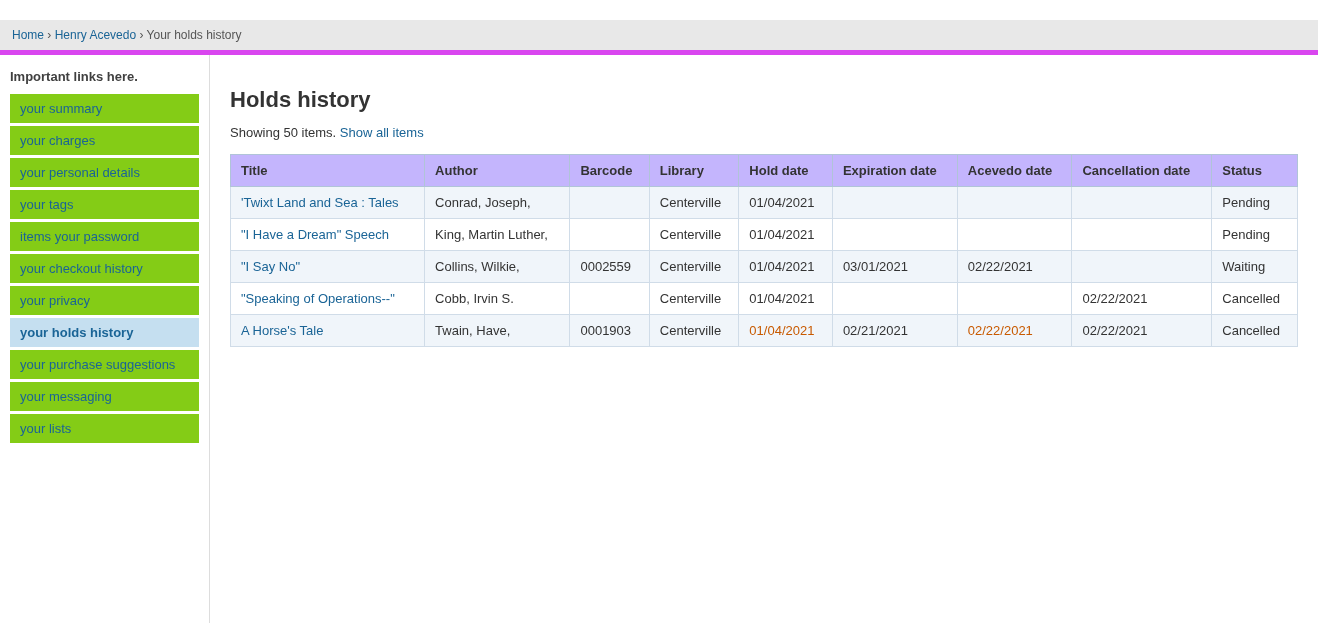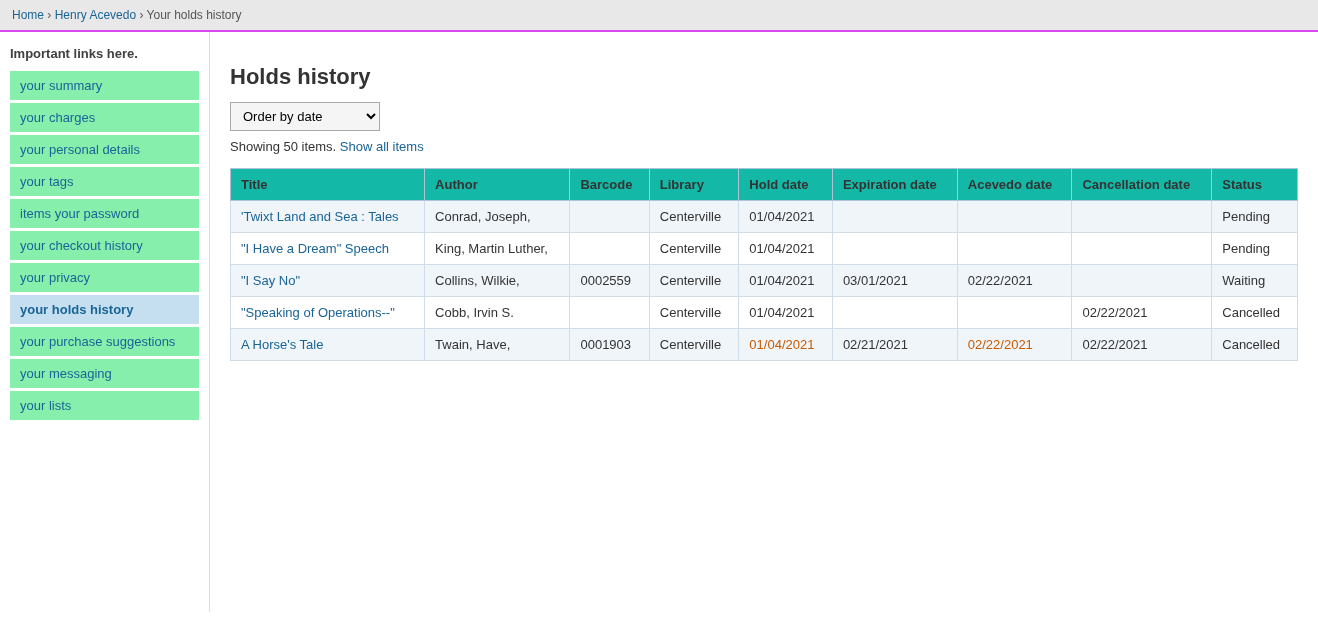--- a/index.html
+++ b/index.html
@@ -3,21 +3,22 @@
   <meta charset="utf-8">
   <style>
     * { box-sizing: border-box; margin: 0; padding: 0; }
     body { font-family: Arial, sans-serif; font-size: 13px; background: #fff; color: #333; }
 
     
     .breadcrumb {
       background: #e8e8e8;
       padding: 8px 12px;
       font-size: 12px;
-      border-bottom: 2px solid #d946ef;
+      border-bottom: 5px solid #d946ef;
+      margin-top: 20px;
     }
     .breadcrumb a {
       color: #1a6496;
       text-decoration: none;
     }
     .breadcrumb span { color: #555; }
 
     
     .layout {
       display: flex;
@@ -32,21 +33,21 @@
       border-right: 1px solid #ddd;
     }
     .sidebar .important-links {
       font-size: 13px;
       font-weight: bold;
       margin-bottom: 10px;
       color: #404040;
     }
     .sidebar-item {
       display: block;
-      background: #86efac;
+      background: #84cc16;
       color: #1a6496;
       text-decoration: none;
       padding: 7px 10px;
       margin-bottom: 3px;
       font-size: 13px;
       cursor: pointer;
     }
     .sidebar-item.active { background: #c5dff0; font-weight: bold; }
 
     
@@ -86,21 +87,21 @@
       text-align: right;
     }
 
     
     .holds-table {
       width: 100%;
       border-collapse: collapse;
       font-size: 13px;
     }
     .holds-table thead tr {
-      background: #14b8a6;
+      background: #c4b5fd;
       margin-top: 40px;
     }
     .holds-table thead th {
       padding: 8px 10px;
       text-align: left;
       font-weight: bold;
       color: #333;
       border: 1px solid #b0c4d8;
     }
     .holds-table tbody tr:nth-child(odd) {
@@ -145,23 +146,20 @@
         <a class="sidebar-item active" href="#">your holds history</a>
         <a class="sidebar-item" href="#">your purchase suggestions</a>
         <a class="sidebar-item" href="#">your messaging</a>
         <a class="sidebar-item" href="#">your lists</a>
       </div>
   </nav>
 
   <main class="main">
     <h1 class="page-title">Holds history</h1>
 
-    <div class="order-controls">
-      <select class="order-select" id="order-select"><option value="Order by date">Order by date</option><option value="Order by title">Order by title</option><option value="Order by author">Order by author</option></select>
-    </div>
 
     <div class="showing-text">
       <span>Showing 50 items.</span>
       <a href="#">Show all items</a>
     </div>
 
     <table class="holds-table">
       <thead>
         <tr id="table-header-row">
             <th>Title</th>

